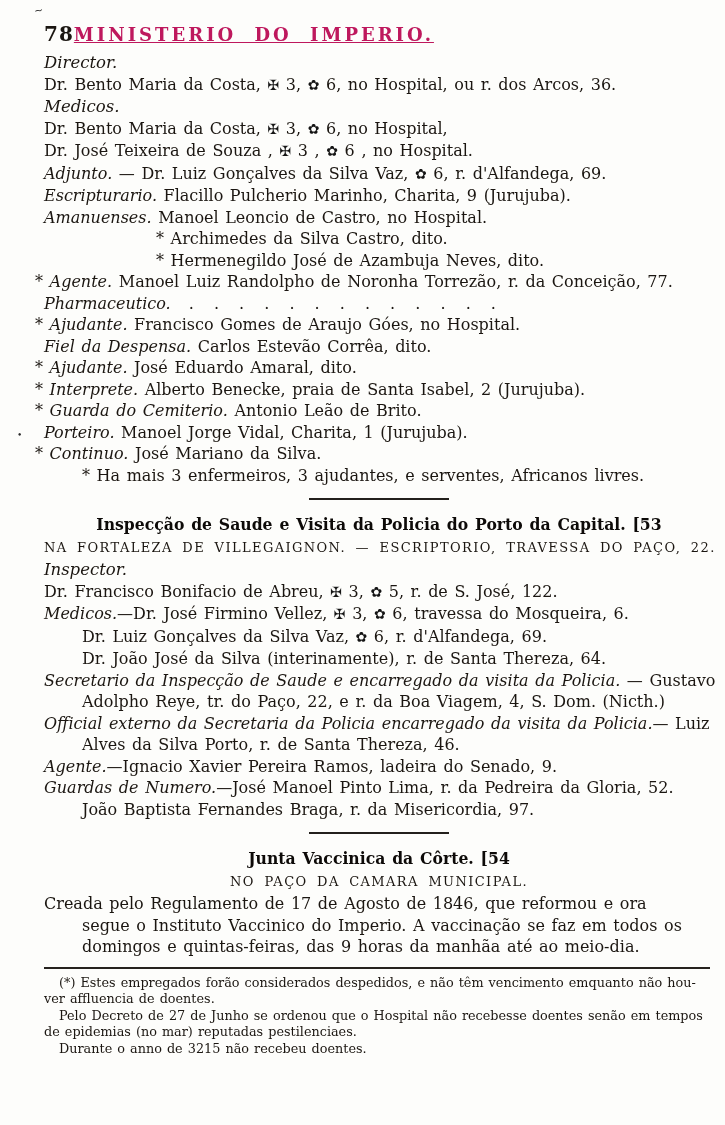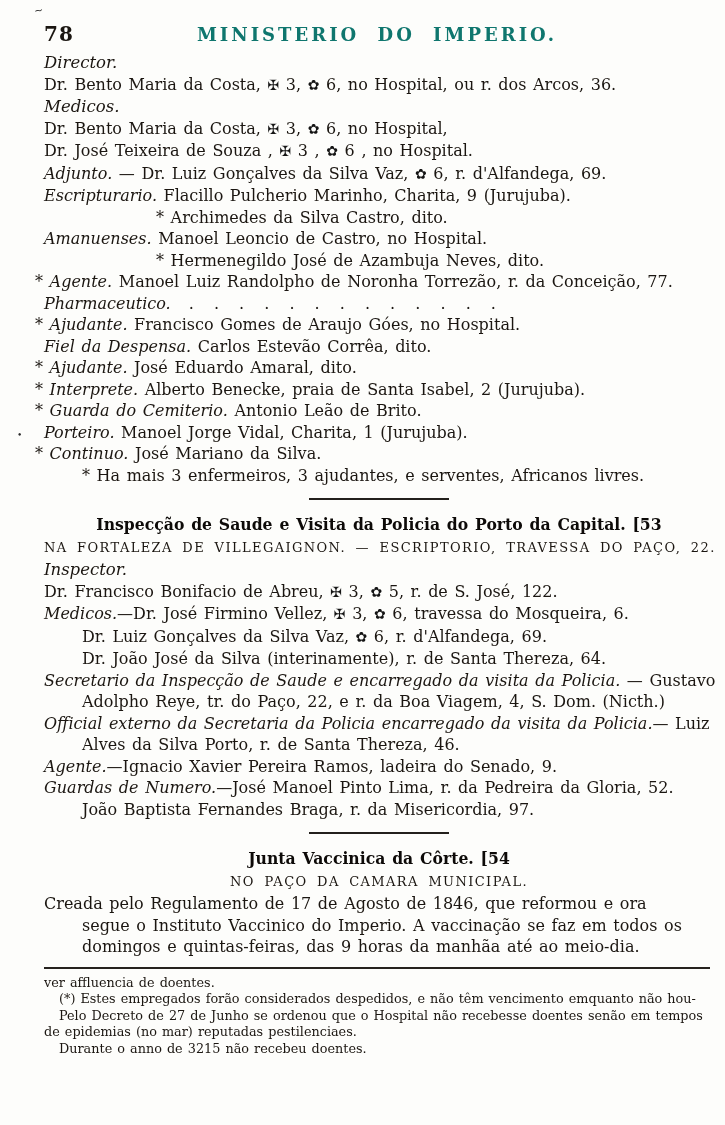--- a/index.html
+++ b/index.html
@@ -5,21 +5,21 @@
   html,body{margin:0;padding:0;background:#ffffff;}
   .page{
     width:725px;height:1125px;background:#fdfdfb;overflow:hidden;
     position:relative;color:#1b1611;
     font-family:"DejaVu Serif","Liberation Serif",serif;
   }
   .stray{position:absolute;top:4px;left:34px;font-size:11px;color:#3a3a3a;transform:rotate(-10deg);}
   .inner{padding:22px 11px 0 44px;}
   .pagehead{display:flex;align-items:baseline;margin-bottom:6px;}
   .pagenum{font-weight:bold;font-size:20px;letter-spacing:1px;}
-  .booktitle{flex:1;text-align:center;font-weight:bold;font-size:18px;letter-spacing:3px;word-spacing:9px;margin-right:34px;color:#0f766e;}
+  .booktitle{flex:1;font-weight:bold;font-size:18px;letter-spacing:3px;word-spacing:9px;margin-right:34px;color:#be185d;text-decoration:underline;}
   .line{font-size:16px;line-height:21.5px;white-space:nowrap;word-spacing:1.5px;position:relative;}
   .ci{text-align:left;font-style:italic;font-size:16.5px;}
   .cb{text-align:center;font-weight:bold;font-size:17px;line-height:24px;color:#0d0a08;transform:scaleX(.92);transform-origin:50% 50%;}
   .cc{text-align:center;font-size:13px;letter-spacing:1.4px;line-height:23px;word-spacing:4px;}
   .ind1{padding-left:38px;}
   .ind2{padding-left:112px;}
   .hang{margin-left:-9px;}
   .s-i{font-style:italic;}
   .s-y{font-family:"DejaVu Sans","DejaVu Serif",sans-serif;font-size:14px;color:#141414;}
   .s-d{letter-spacing:2px;word-spacing:11px;}
@@ -40,22 +40,22 @@
       <span class="booktitle">MINISTERIO DO IMPERIO.</span>
     </div>
     <div>
         <div class="line ci"><span class="s-i">Director.</span></div>
         <div class="line e"><span class="s-n">Dr. Bento Maria da Costa, </span><span class="s-y">✠</span><span class="s-n"> 3, </span><span class="s-y">✿</span><span class="s-n"> 6, no Hospital, ou r. dos Arcos, 36.</span></div>
         <div class="line ci"><span class="s-i">Medicos.</span></div>
         <div class="line e"><span class="s-n">Dr. Bento Maria da Costa, </span><span class="s-y">✠</span><span class="s-n"> 3, </span><span class="s-y">✿</span><span class="s-n"> 6, no Hospital,</span></div>
         <div class="line e"><span class="s-n">Dr. José Teixeira de Souza , </span><span class="s-y">✠</span><span class="s-n"> 3 , </span><span class="s-y">✿</span><span class="s-n"> 6 , no Hospital.</span></div>
         <div class="line e"><span class="s-i">Adjunto.</span><span class="s-n"> — Dr. Luiz Gonçalves da Silva Vaz, </span><span class="s-y">✿</span><span class="s-n"> 6, r. d'Alfandega, 69.</span></div>
         <div class="line e"><span class="s-i">Escripturario.</span><span class="s-n"> Flacillo Pulcherio Marinho, Charita, 9 (Jurujuba).</span></div>
+        <div class="line e"><span class="s-i">Amanuenses.</span><span class="s-n"> Manoel Leoncio de Castro, no Hospital.</span></div>
         <div class="line e ind2"><span class="s-n">* Archimedes da Silva Castro, dito.</span></div>
-        <div class="line e"><span class="s-i">Amanuenses.</span><span class="s-n"> Manoel Leoncio de Castro, no Hospital.</span></div>
         <div class="line e ind2"><span class="s-n">* Hermenegildo José de Azambuja Neves, dito.</span></div>
         <div class="line e hang"><span class="s-n">* </span><span class="s-i">Agente.</span><span class="s-n"> Manoel Luiz Randolpho de Noronha Torrezão, r. da Conceição, 77.</span></div>
         <div class="line e"><span class="s-i">Pharmaceutico.</span><span class="s-d"> . . . . . . . . . . . . .</span></div>
         <div class="line e hang"><span class="s-n">* </span><span class="s-i">Ajudante.</span><span class="s-n"> Francisco Gomes de Araujo Góes, no Hospital.</span></div>
         <div class="line e"><span class="s-i">Fiel da Despensa.</span><span class="s-n"> Carlos Estevão Corrêa, dito.</span></div>
         <div class="line e hang"><span class="s-n">* </span><span class="s-i">Ajudante.</span><span class="s-n"> José Eduardo Amaral, dito.</span></div>
         <div class="line e hang"><span class="s-n">* </span><span class="s-i">Interprete.</span><span class="s-n"> Alberto Benecke, praia de Santa Isabel, 2 (Jurujuba).</span></div>
         <div class="line e hang"><span class="s-n">* </span><span class="s-i">Guarda do Cemiterio.</span><span class="s-n"> Antonio Leão de Brito.</span></div>
         <div class="line e"><span class="margindot">•</span><span class="s-i">Porteiro.</span><span class="s-n"> Manoel Jorge Vidal, Charita, 1 (Jurujuba).</span></div>
         <div class="line e hang"><span class="s-n">* </span><span class="s-i">Continuo.</span><span class="s-n"> José Mariano da Silva.</span></div>
@@ -77,20 +77,20 @@
         <div class="line e ind1"><span class="s-n">João Baptista Fernandes Braga, r. da Misericordia, 97.</span></div>
         <div class="rule"></div>
         <div class="line cb"><span class="s-b">Junta Vaccinica da Côrte. [54</span></div>
         <div class="line cc"><span class="s-c">NO PAÇO DA CAMARA MUNICIPAL.</span></div>
         <div class="line e"><span class="s-n">Creada pelo Regulamento de 17 de Agosto de 1846, que reformou e ora</span></div>
         <div class="line e ind1"><span class="s-n">segue o Instituto Vaccinico do Imperio. A vaccinação se faz em todos os</span></div>
         <div class="line e ind1"><span class="s-n">domingos e quintas-feiras, das 9 horas da manhãa até ao meio-dia.</span></div>
       </div>
     <div class="fnrule"></div>
     <div>
+        <div class="line fn find"><span class="s-n">(*) Estes empregados forão considerados despedidos, e não têm vencimento emquanto não hou-</span></div>
         <div class="line fn"><span class="s-n">ver affluencia de doentes.</span></div>
-        <div class="line fn find"><span class="s-n">(*) Estes empregados forão considerados despedidos, e não têm vencimento emquanto não hou-</span></div>
         <div class="line fn find"><span class="s-n">Pelo Decreto de 27 de Junho se ordenou que o Hospital não recebesse doentes senão em tempos</span></div>
         <div class="line fn"><span class="s-n">de epidemias (no mar) reputadas pestilenciaes.</span></div>
         <div class="line fn find"><span class="s-n">Durante o anno de 3215 não recebeu doentes.</span></div>
       </div>
   </div>
 </div>
 
 </body></html>

